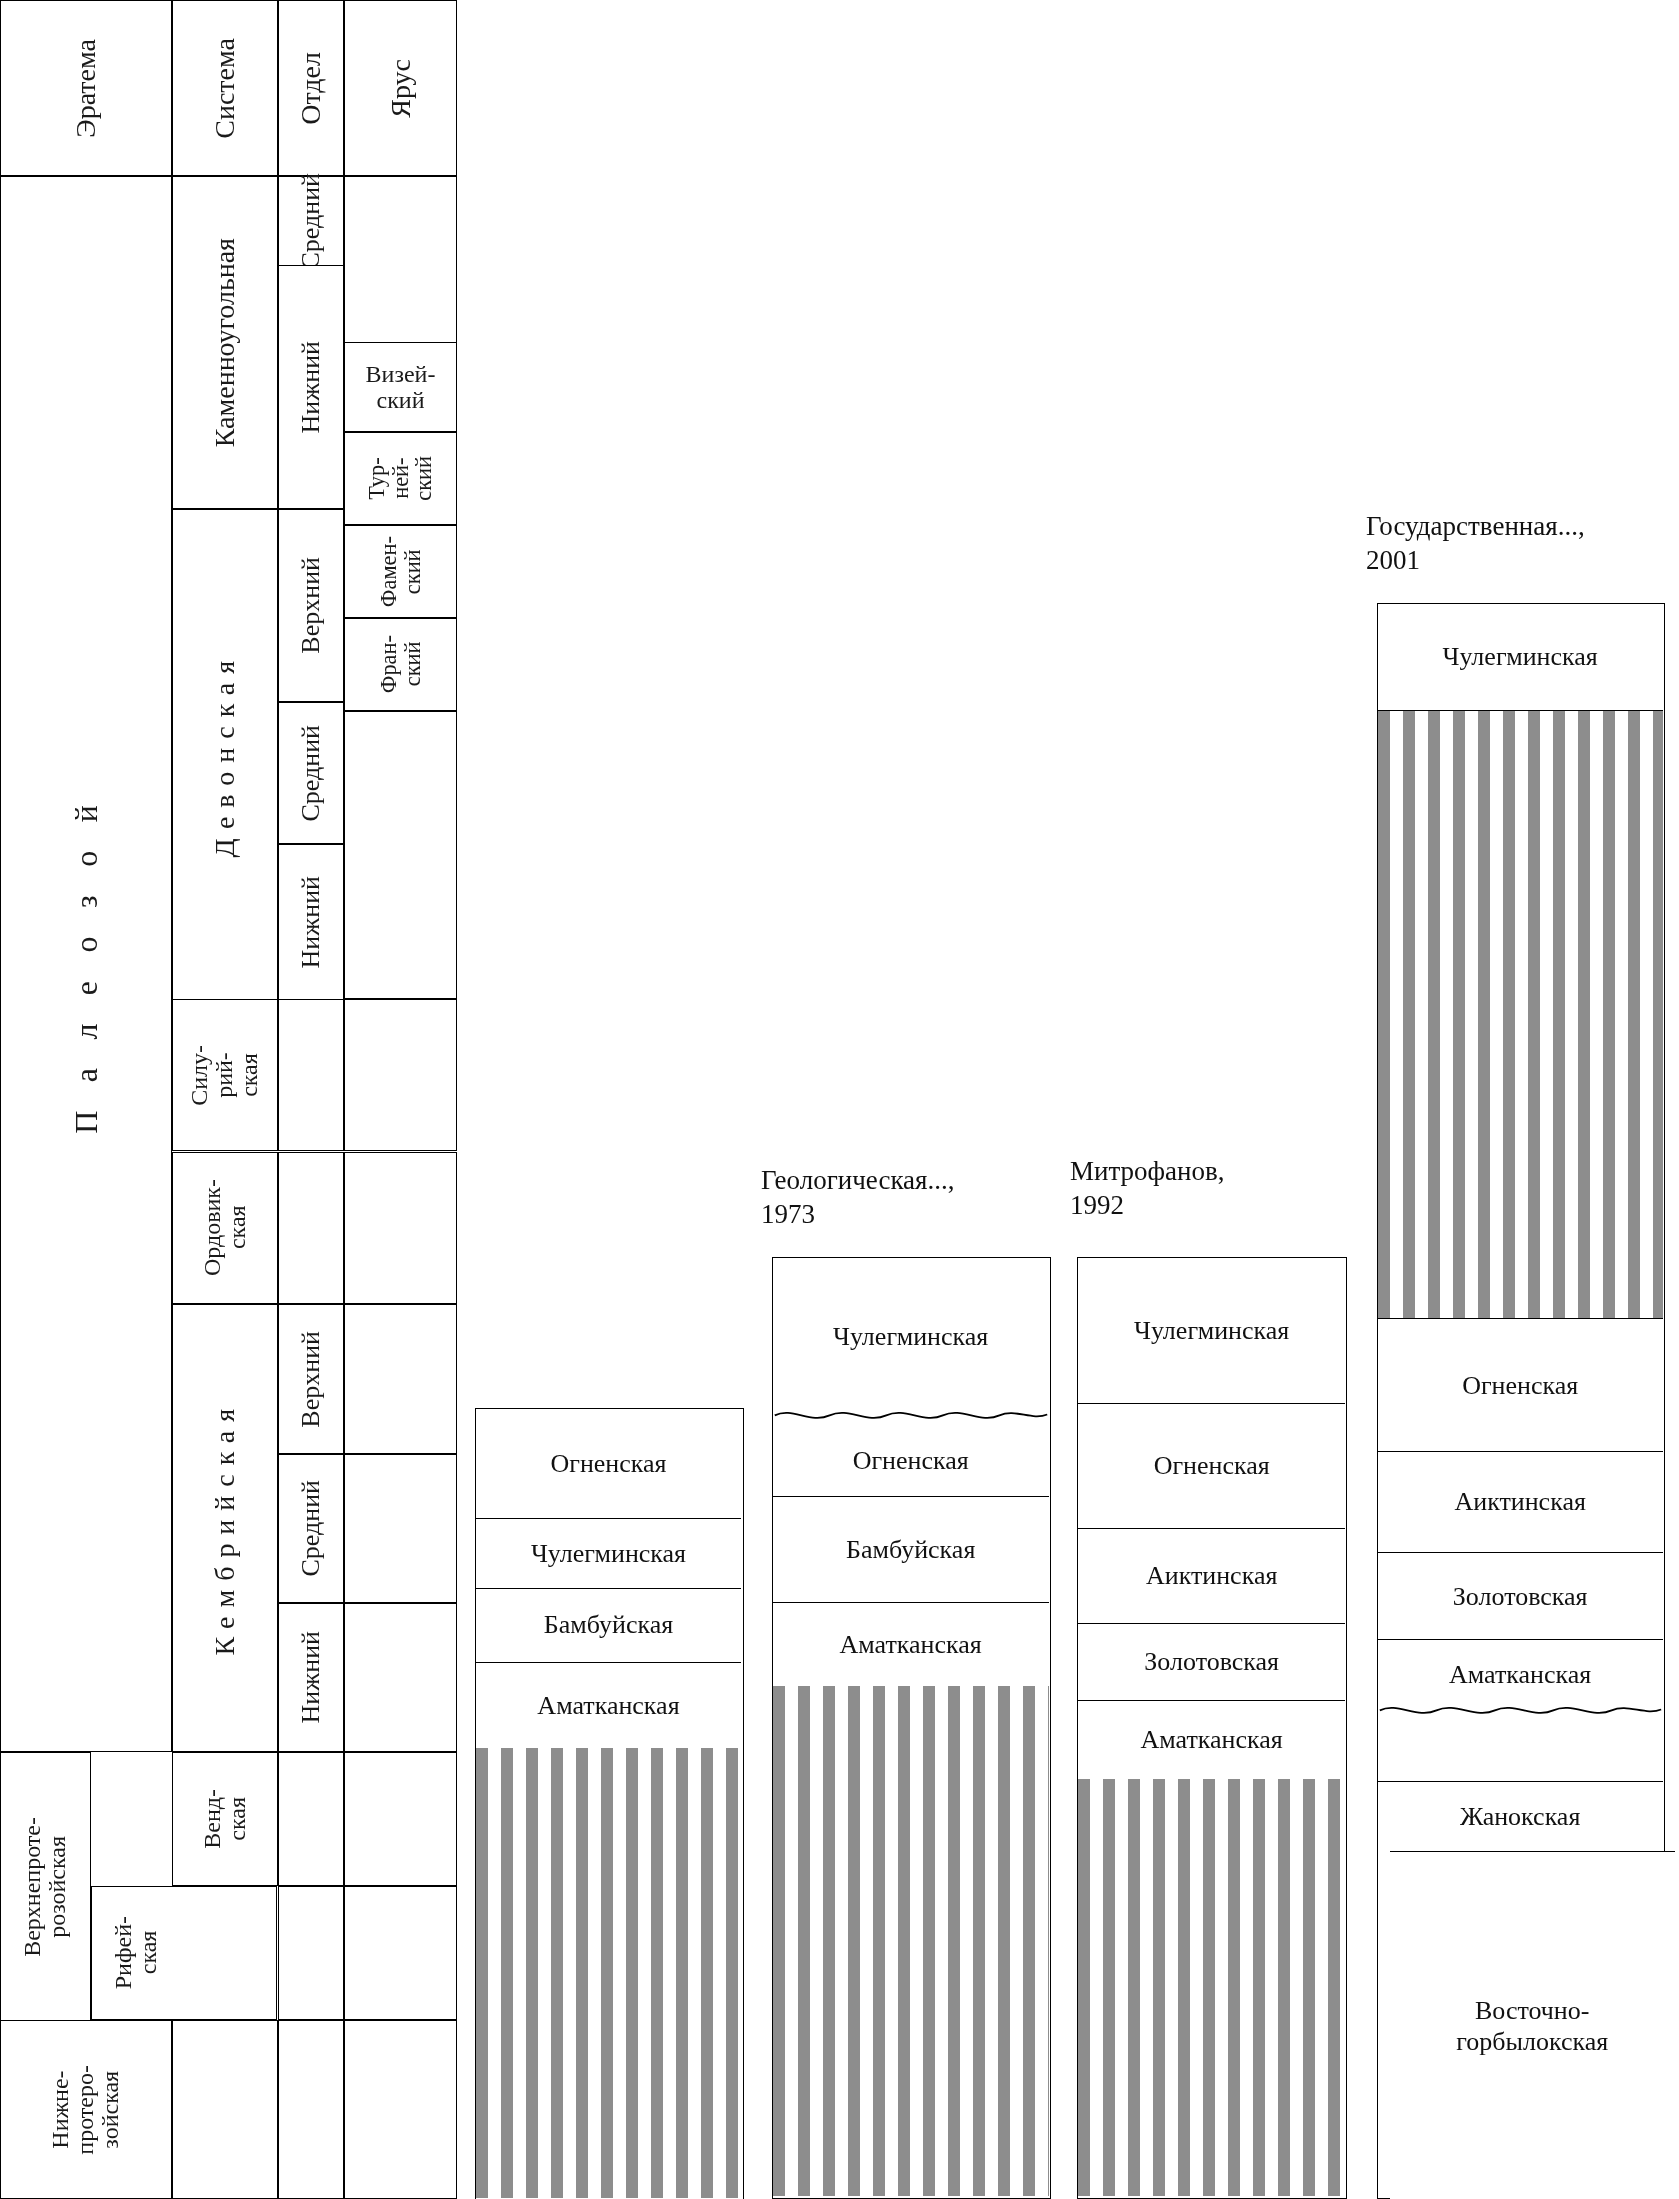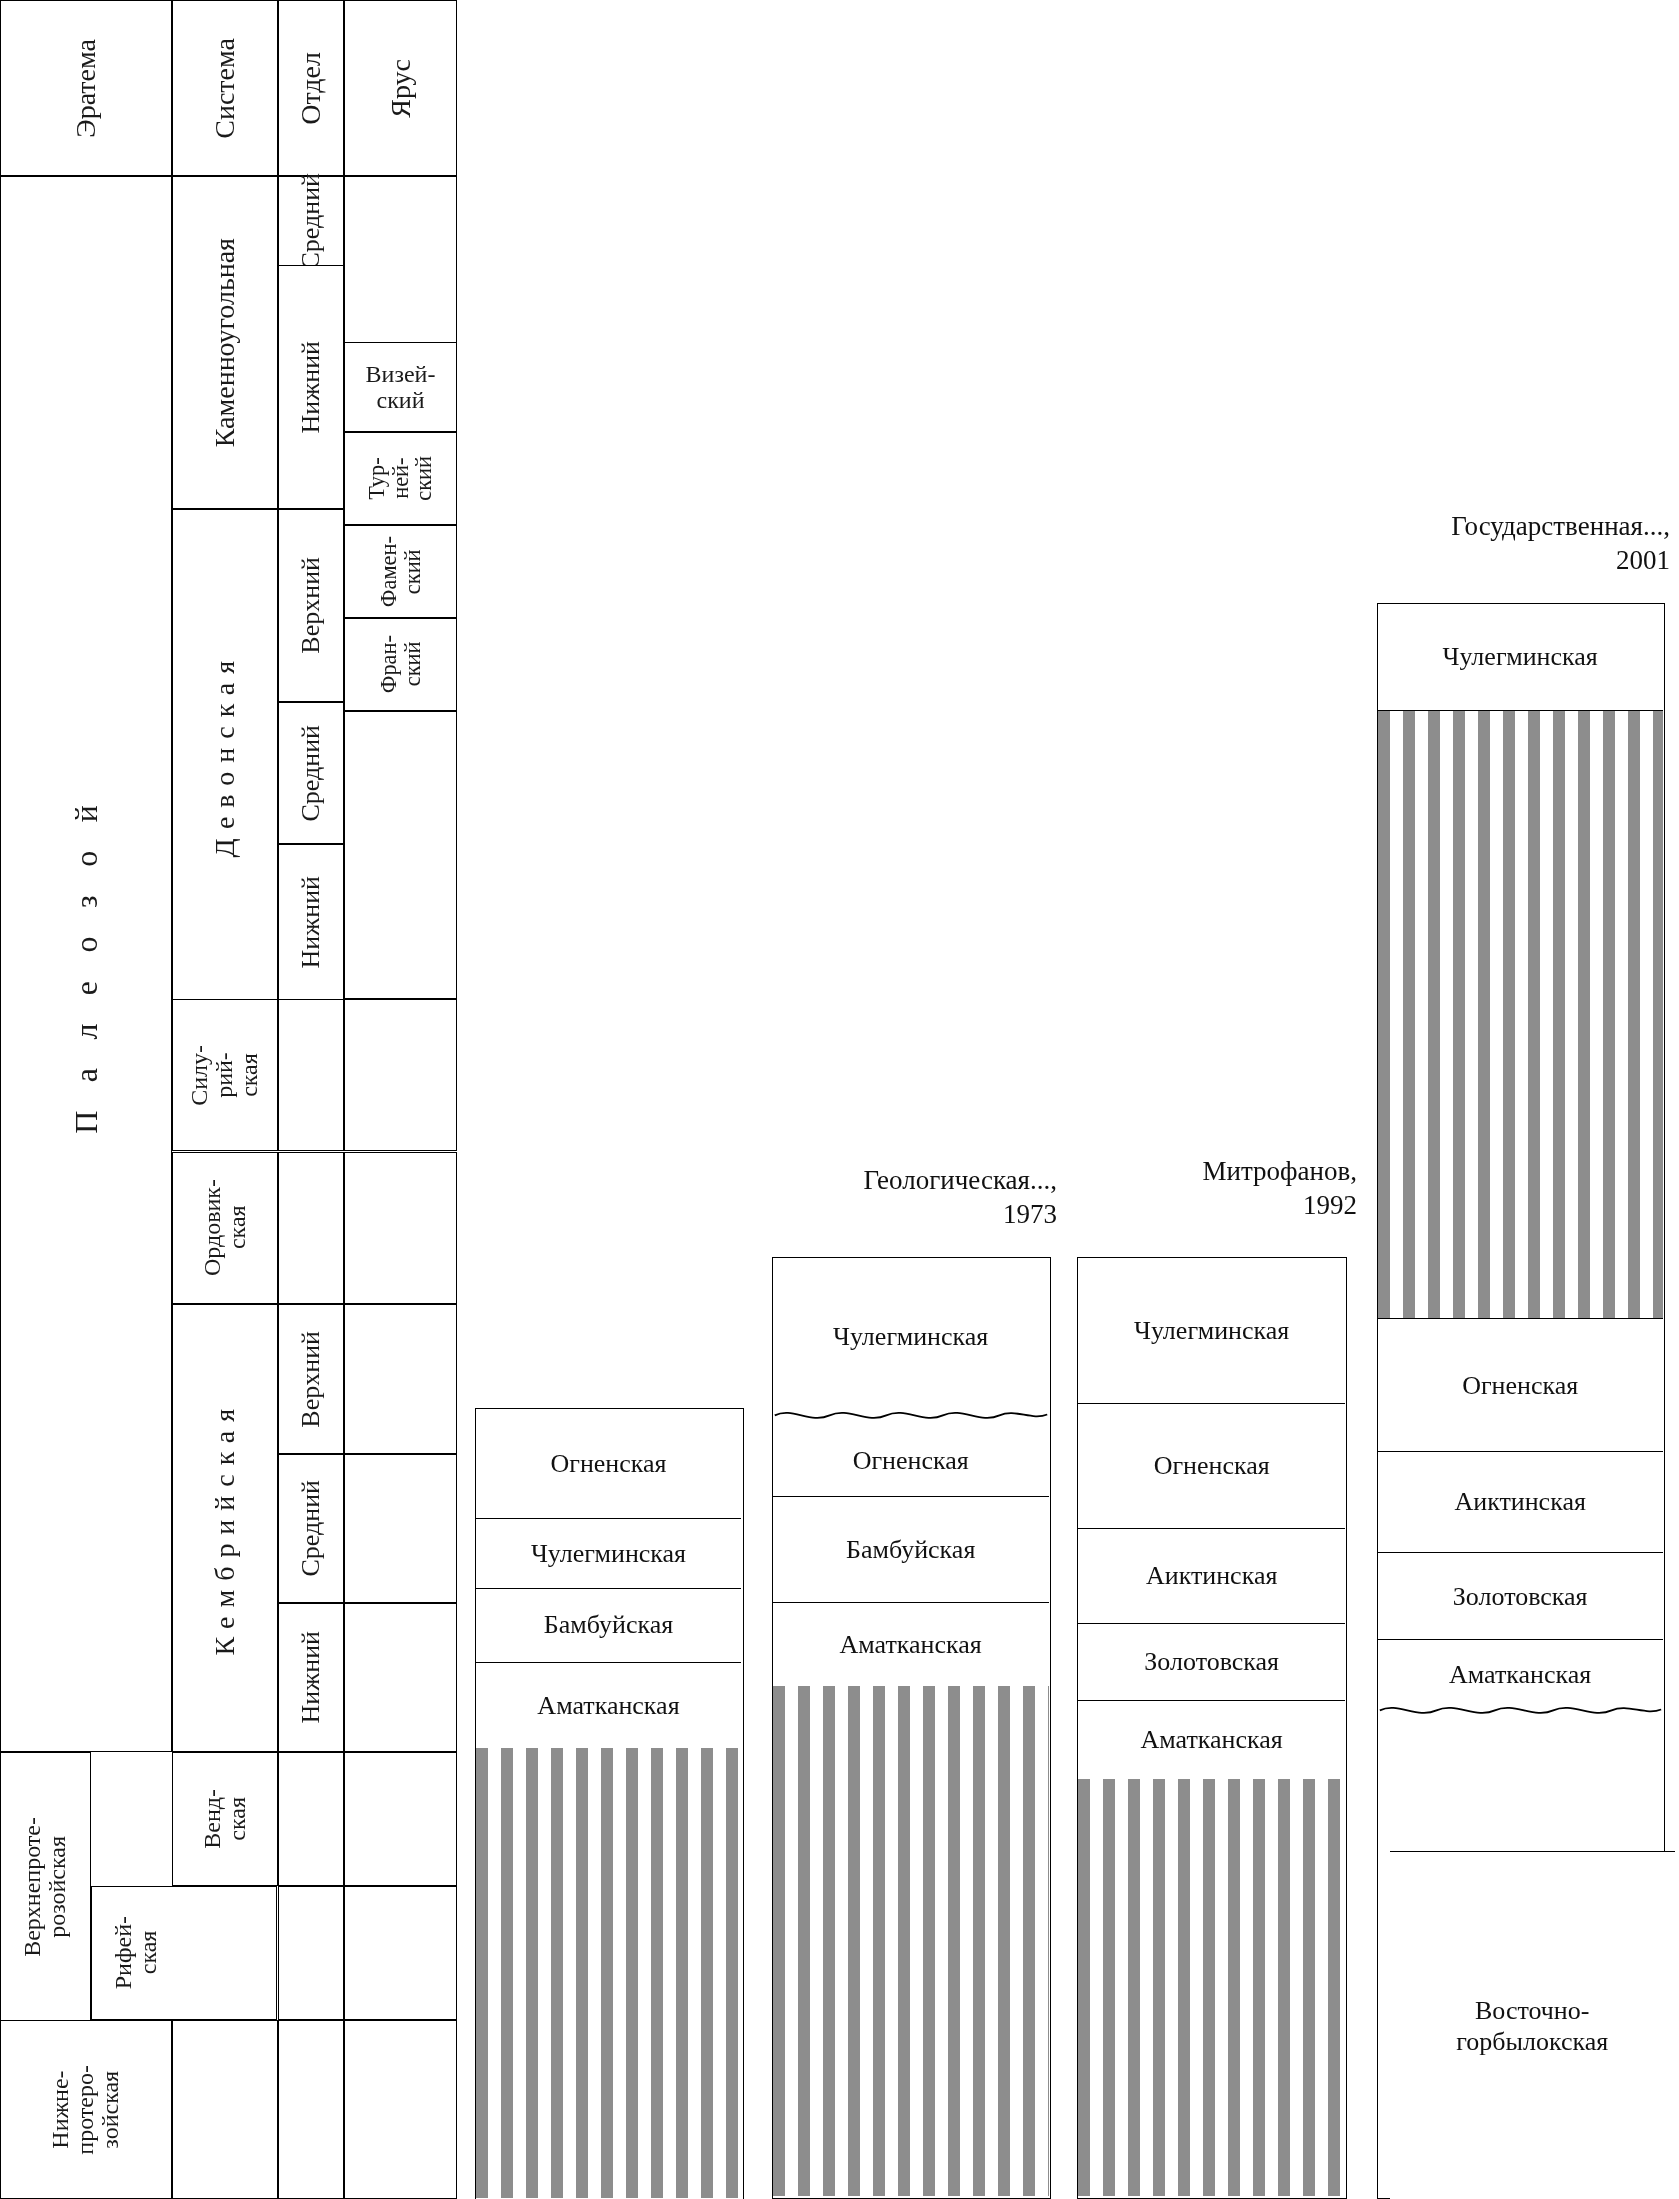--- a/index.html
+++ b/index.html
@@ -43,21 +43,21 @@
   }
   .spaced {
     letter-spacing: 0.32em;
   }
 
   
   .colgroup { position: absolute; }
   .coltitle {
     position: absolute;
     width: 100%;
-    text-align: right;
+    text-align: left;
     font-size: 27px;
     line-height: 1.25;
     color: #111;
   }
   .colbox {
     position: absolute;
     box-sizing: border-box;
     border: 1.8px solid #000;
     background: #fff;
   }
@@ -291,20 +291,23 @@
         <span>Золотовская</span>
       </div>
       <div class="unit topborder" style="left:0px; top:1035px; width:285px; height:70px;">
         <span>Аматканская</span>
       </div>
       <div class="wavy" style="left:0px; top:1094px; width:285px; height:23px;">
         <svg width="285" height="23" viewBox="0 0 318 26">
           <path d="M0,14 C20,4 42,24 64,14 C86,4 108,24 130,14 C152,4 174,24 196,14 C218,4 240,24 262,14 C280,6 300,20 318,13" fill="none" stroke="#000" stroke-width="2"></path>
         </svg>
       </div>
+      <div class="unit topborder" style="left:0px; top:1177px; width:285px; height:70px;">
+        <span>Жанокская</span>
+      </div>
       <div class="unit topborder" style="left:12px; top:1247px; width:285px; height:349px;">
         <span style="white-space:pre-line;">Восточно-
 горбылокская</span>
       </div>
     </div>
   </div>
 
 </div>
 
 

